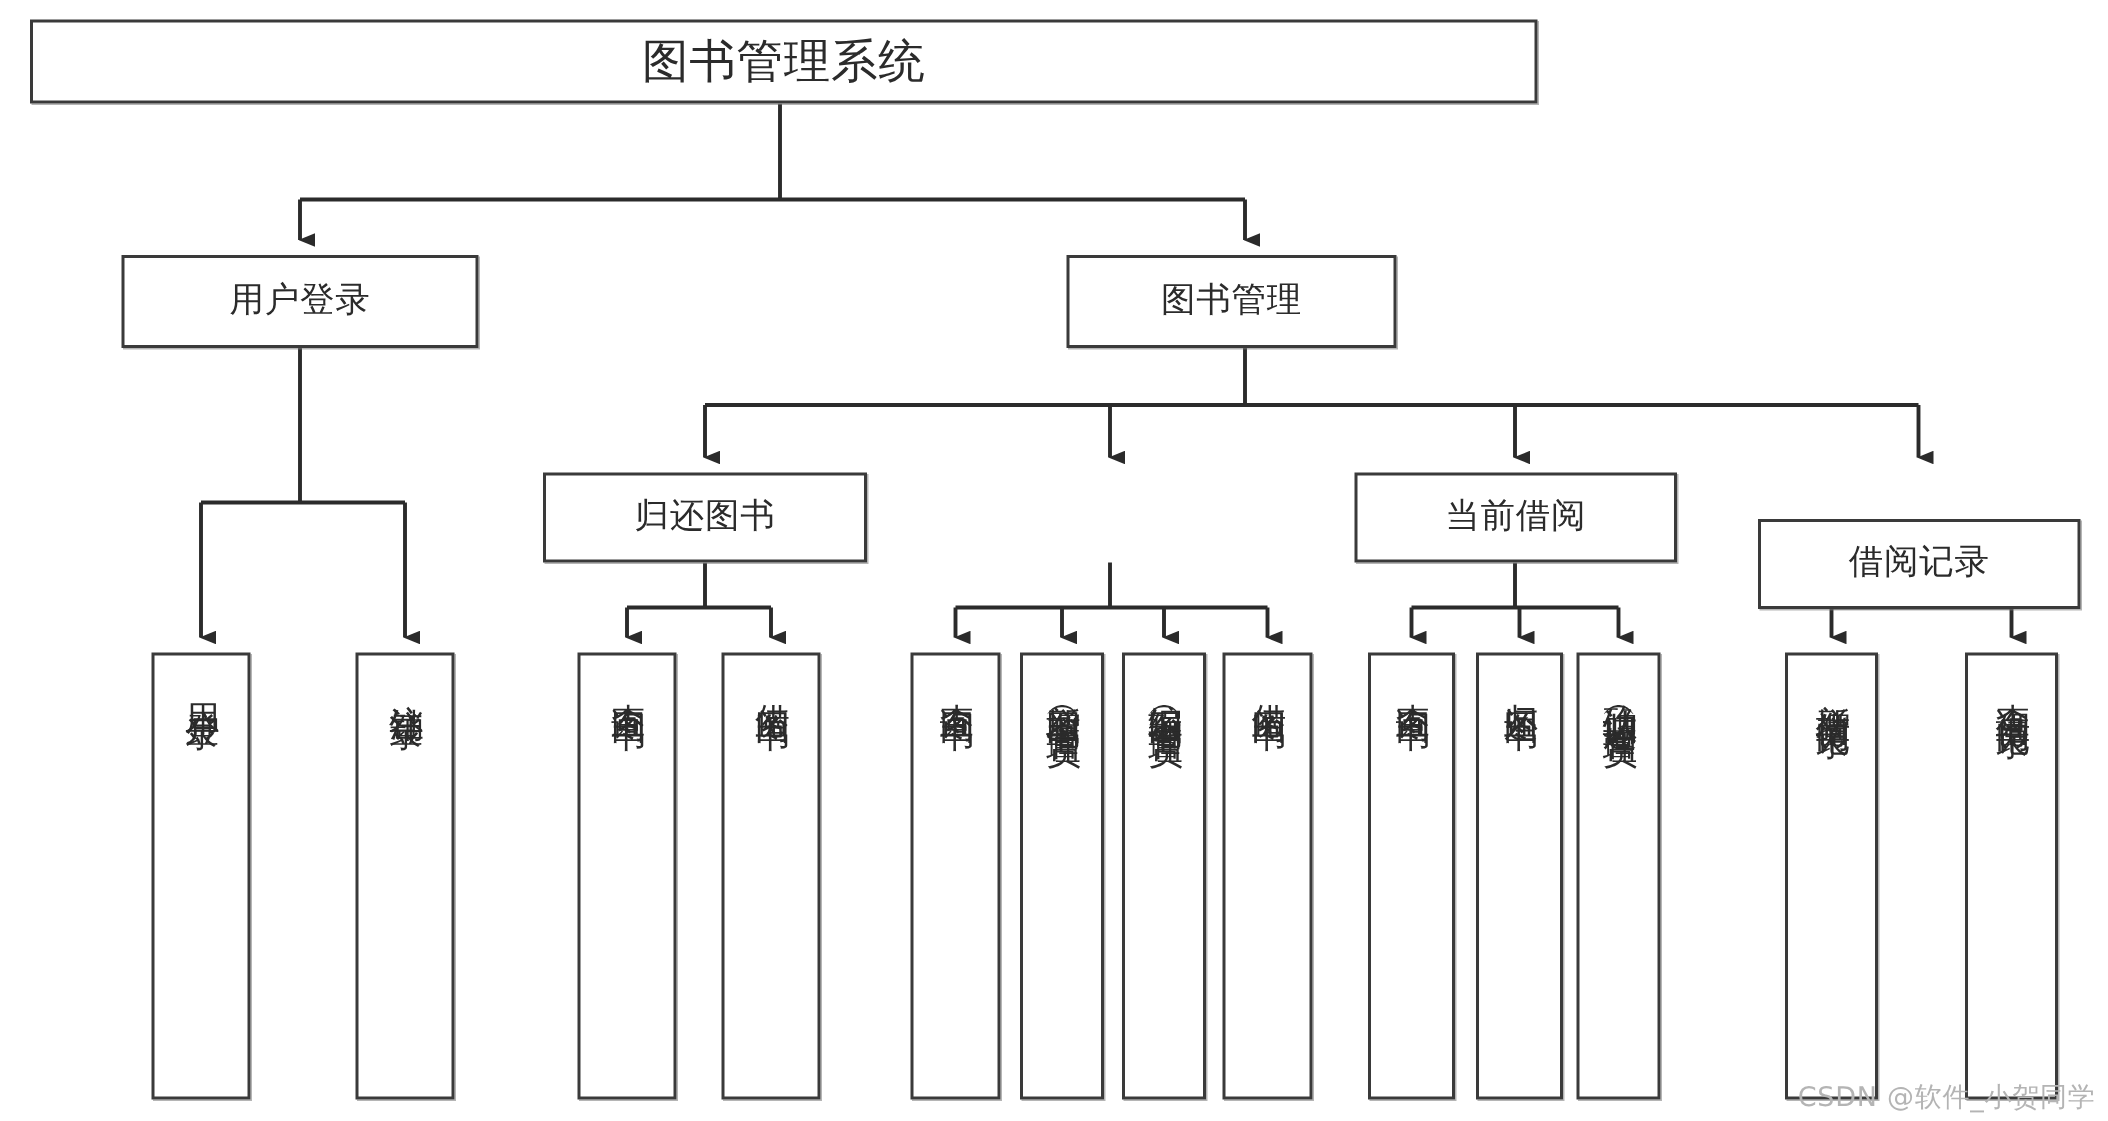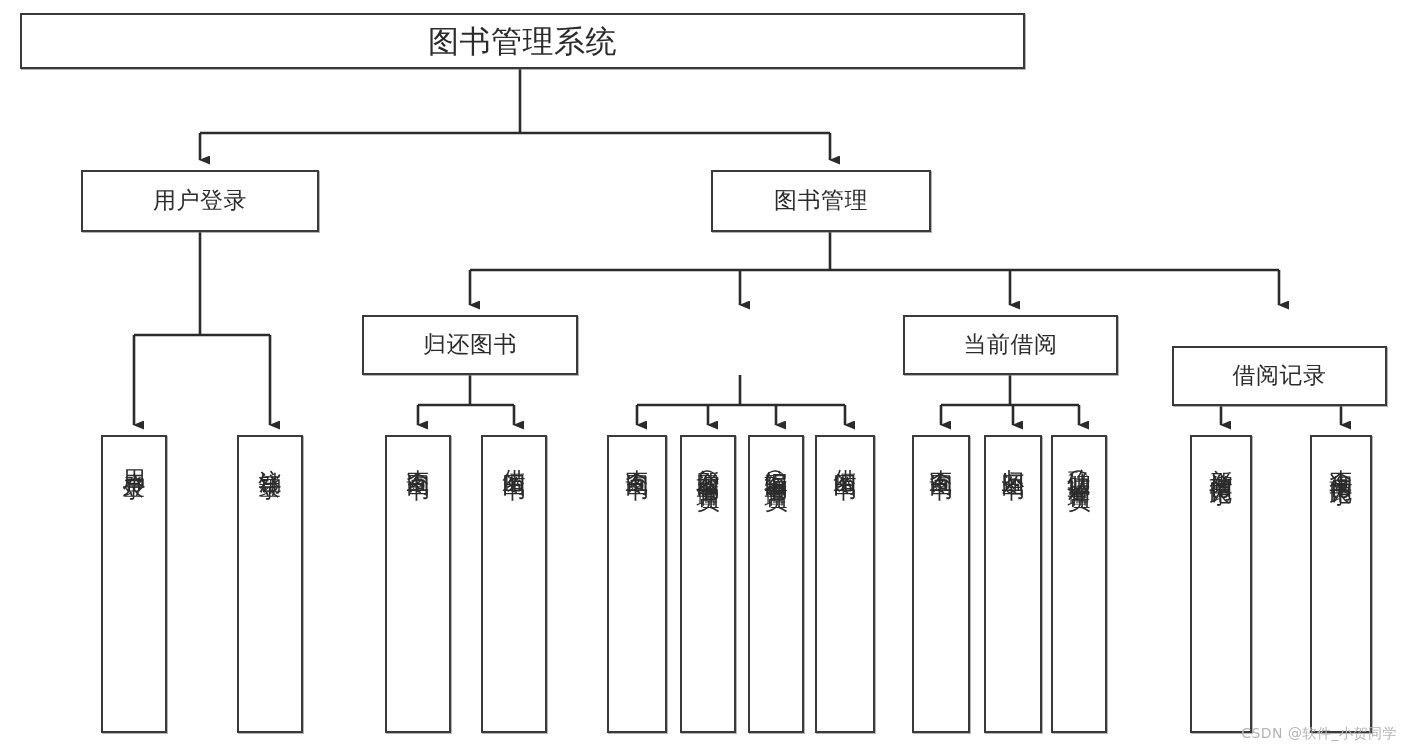--- a/index.html
+++ b/index.html
@@ -60,21 +60,21 @@
     text-orientation: upright;
     font-size: 23px;
     line-height: 1.0;
     letter-spacing: 3px;
     white-space: nowrap;
   }
   #watermark {
     position: absolute;
     right: 8px;
     bottom: 4px;
-    font-size: 14px;
+    font-size: 18px;
     color: #b4b4b4;
     letter-spacing: 0.5px;
     white-space: nowrap;
     user-select: none;
   }
 </style>
 </head>
 <body>
 
 <div id="diagram-root">

